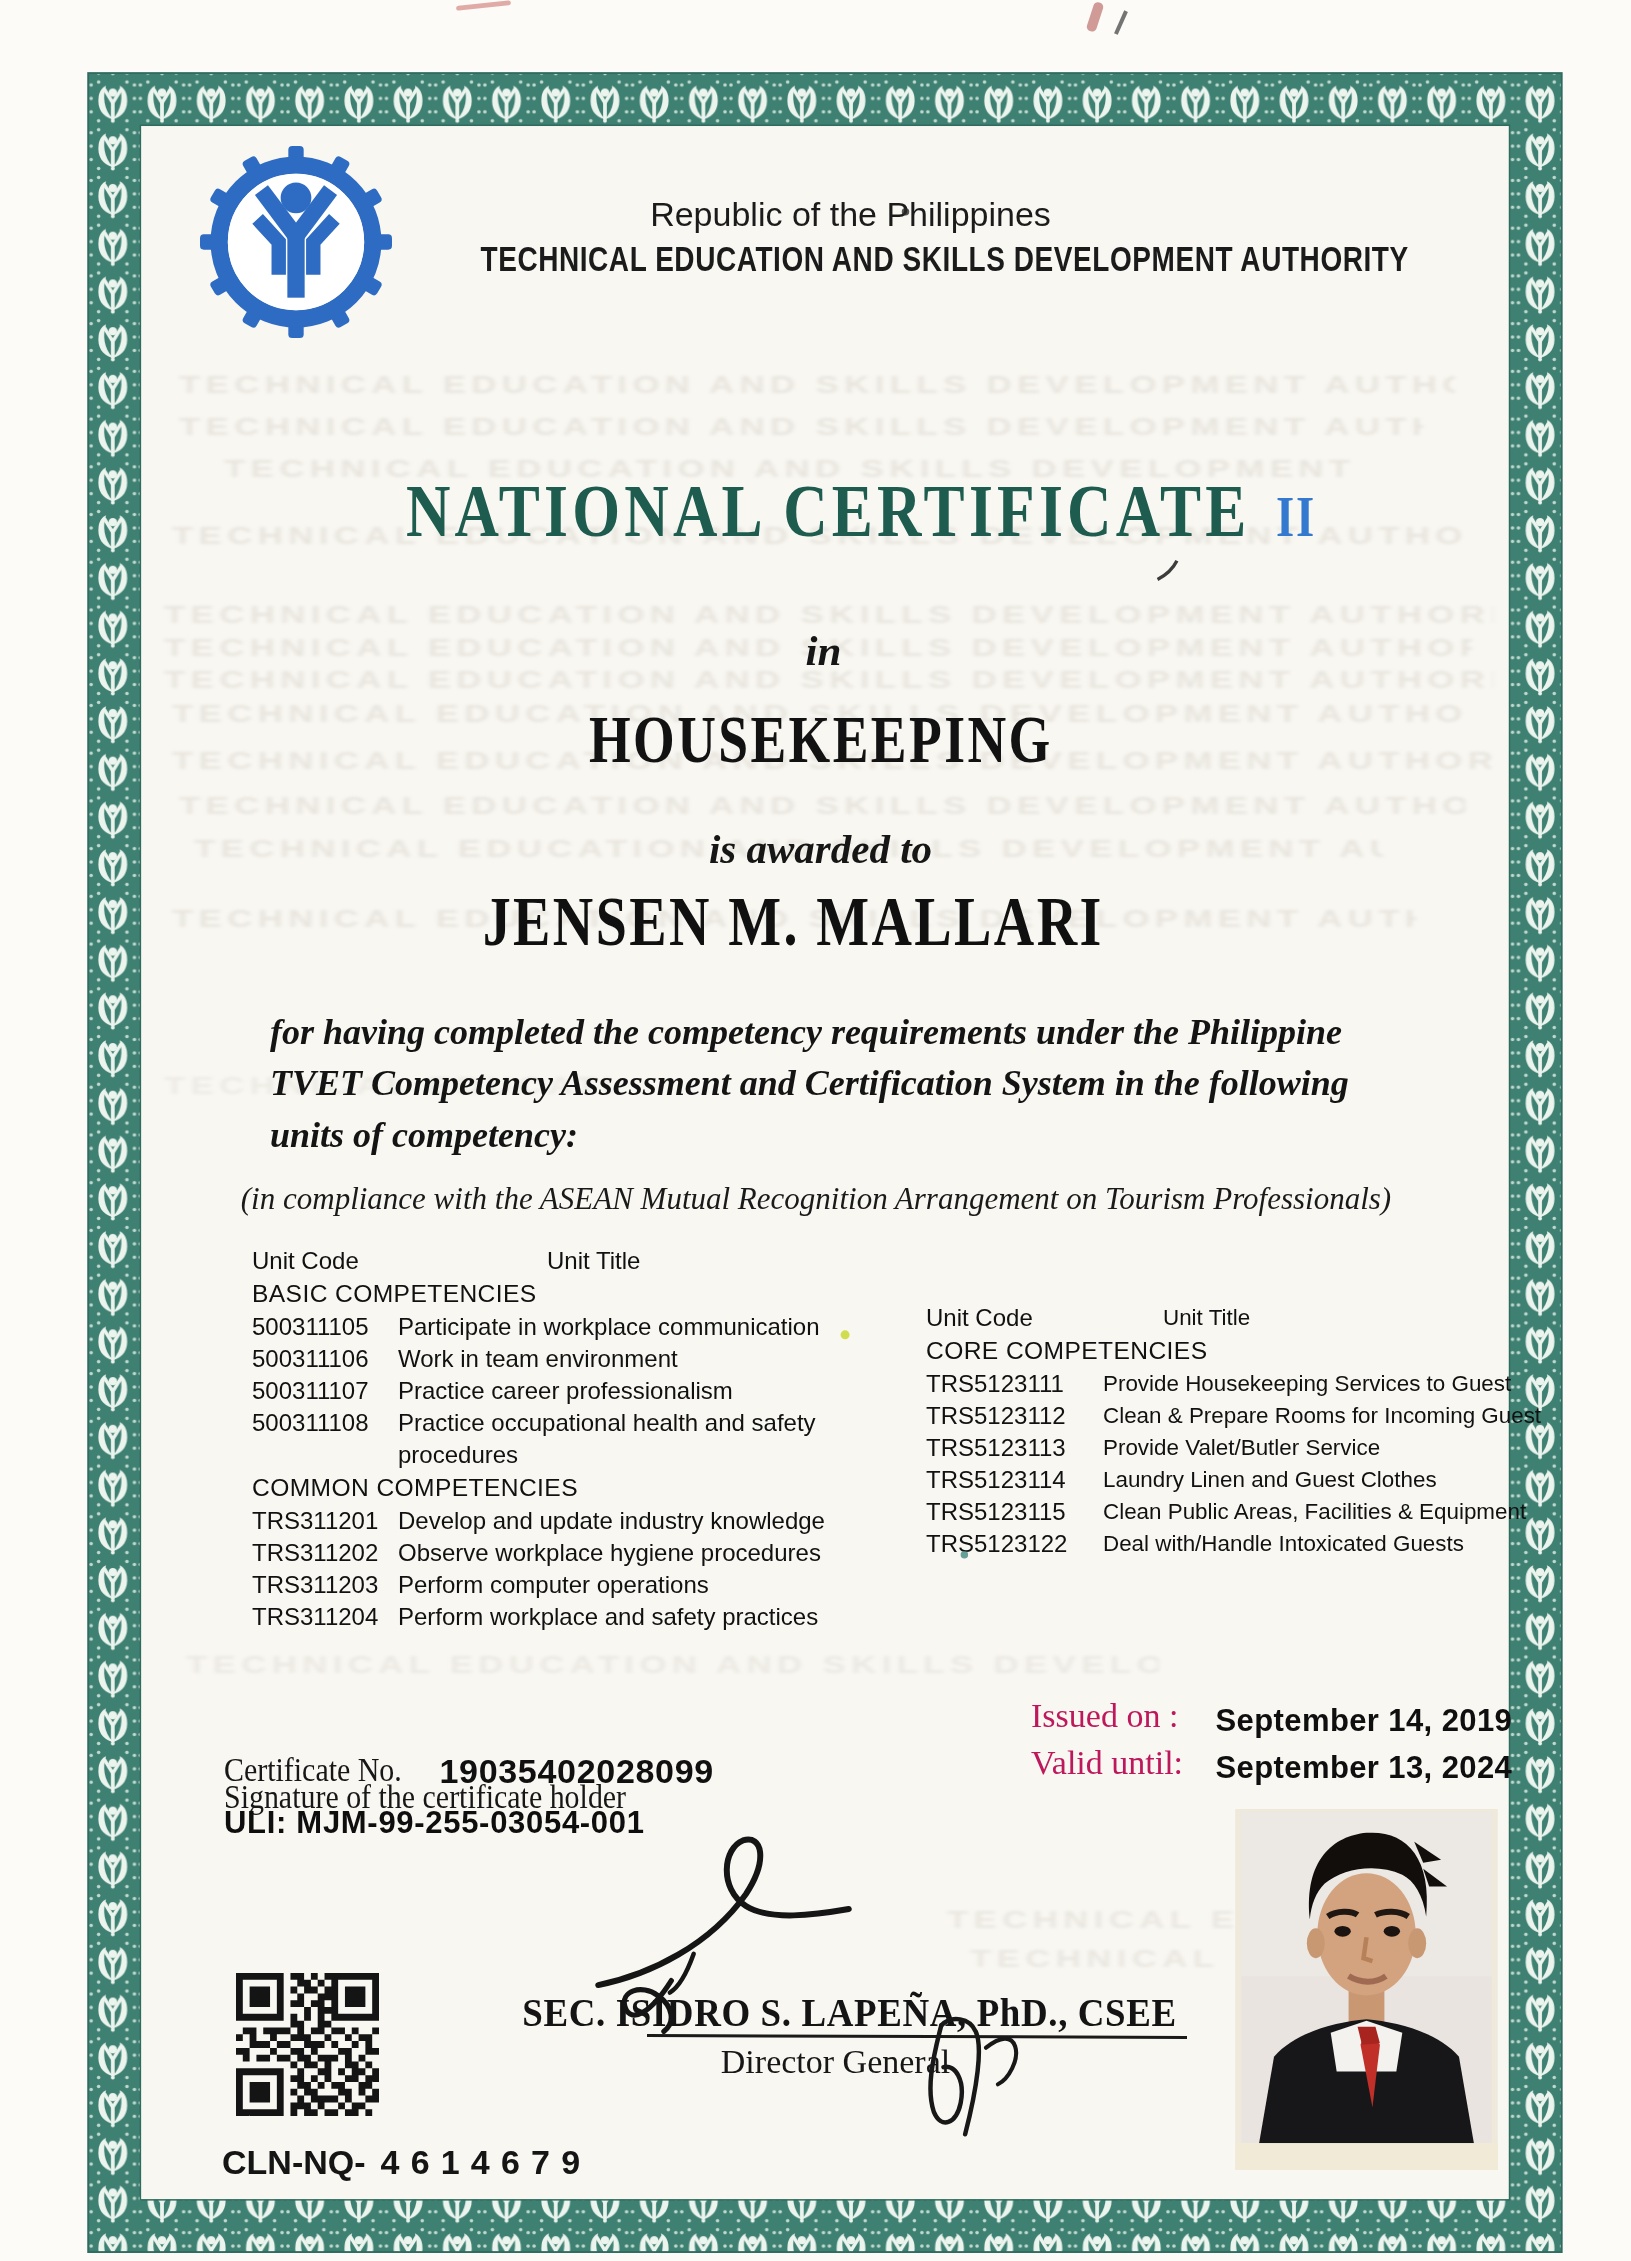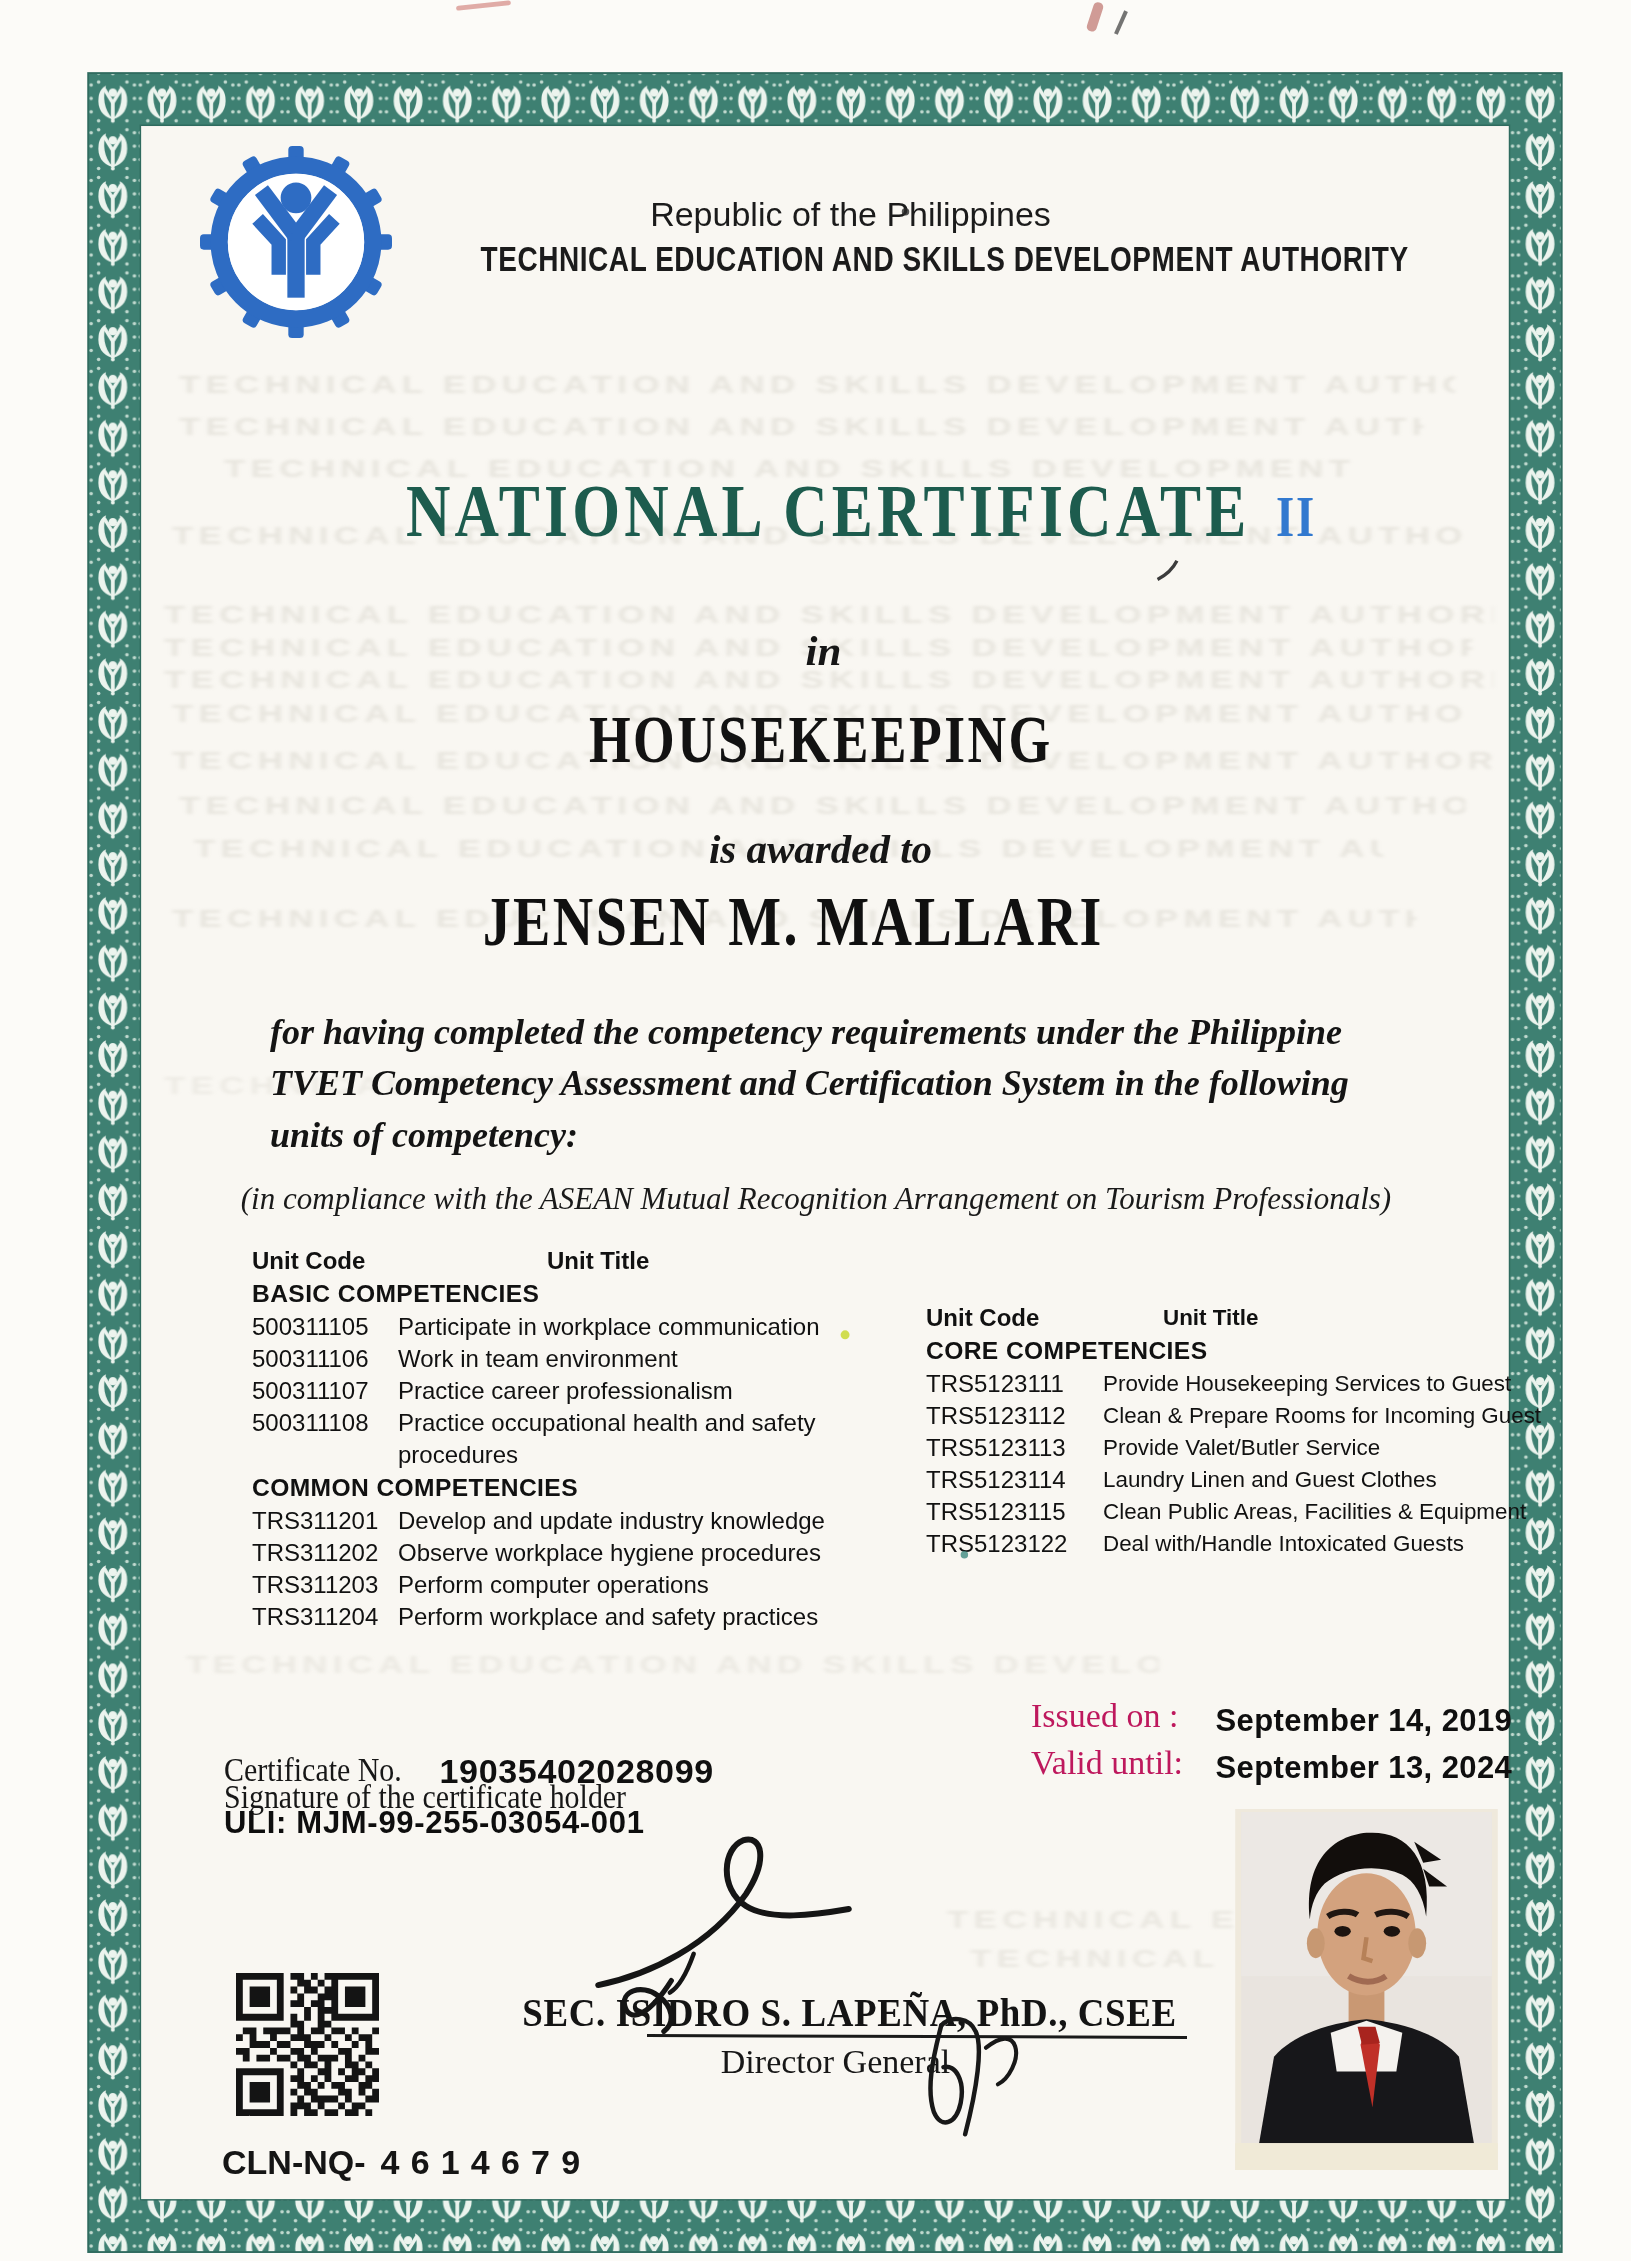--- a/index.html
+++ b/index.html
@@ -45,22 +45,22 @@
 
   
   .col{position:absolute;font-family:"Liberation Sans",sans-serif;color:#111;}
   .col-left{left:252px;top:1244px;width:597px;font-size:24px;}
   .col-right{left:926px;top:1301px;width:597px;font-size:24px;}
   .t-row{display:flex;line-height:32px;}
   .col-left .t-code{flex:none;width:146px;}
   .col-right .t-code{flex:none;width:133px;}
   .col-left .t-title{width:447px;}
   .col-right .t-title{white-space:nowrap;font-size:22.4px;padding-left:44px;}
-  .t-heading{font-weight:700;line-height:34px;font-size:24.6px;letter-spacing:0.4px;}
-  .t-hdr{display:flex;line-height:33px;font-weight:bold;}
+  .t-heading{font-weight:400;line-height:34px;font-size:24.6px;letter-spacing:0.4px;}
+  .t-hdr{display:flex;line-height:33px;}
   .t-hdr .t-title{padding-left:149px;}
   .col-right .t-hdr .t-title{padding-left:104px;}
 
   
   .sig-label{position:absolute;left:224px;top:1778px;white-space:nowrap;}
   .cert-row{position:absolute;left:224px;top:1750px;white-space:nowrap;}
   .serif-label{font:400 34px "Liberation Serif",serif;color:#171717;display:inline-block;
     transform:scaleX(.88);transform-origin:left center;}
   .bold-sans{font:700 34px "Liberation Sans",sans-serif;color:#101010;}
   .cert-num{margin-left:13.4px;position:relative;top:2.2px;letter-spacing:0.7px;}

